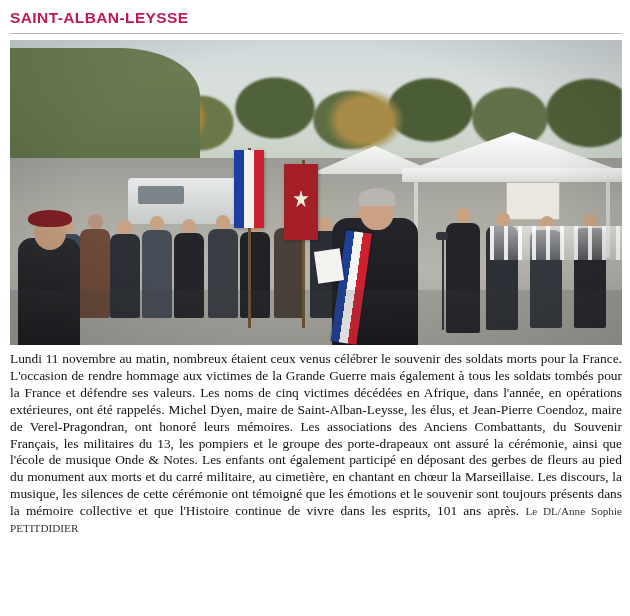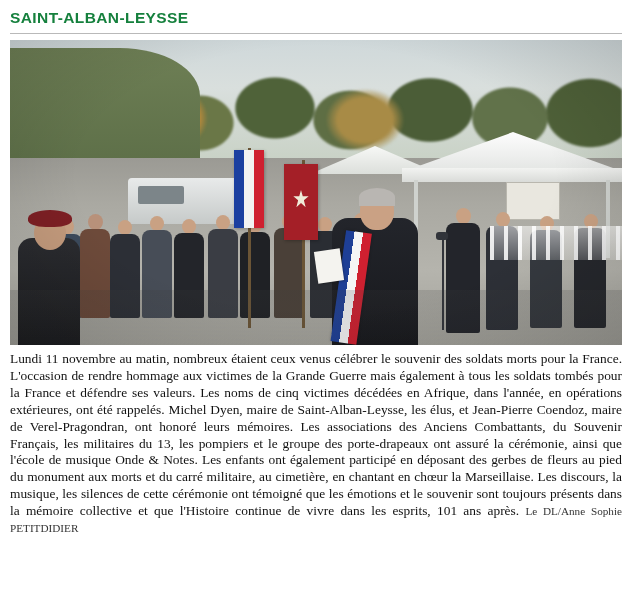--- a/index.html
+++ b/index.html
@@ -18,21 +18,21 @@
     position: relative;
     width: 630px;
     height: 616px;
     box-sizing: border-box;
     padding: 0 8px;
   }
   .headline {
     font-family: "Liberation Sans", sans-serif;
     font-size: 15.5px;
     font-weight: bold;
-    color: #15803d;
+    color: #be185d;
     letter-spacing: 0.4px;
     margin: 9px 0 0 2px;
     line-height: 1.1;
   }
   .rule {
     height: 1px;
     background: #b9b9b9;
     margin: 7px 0 6px 2px;
     width: 612px;
   }

